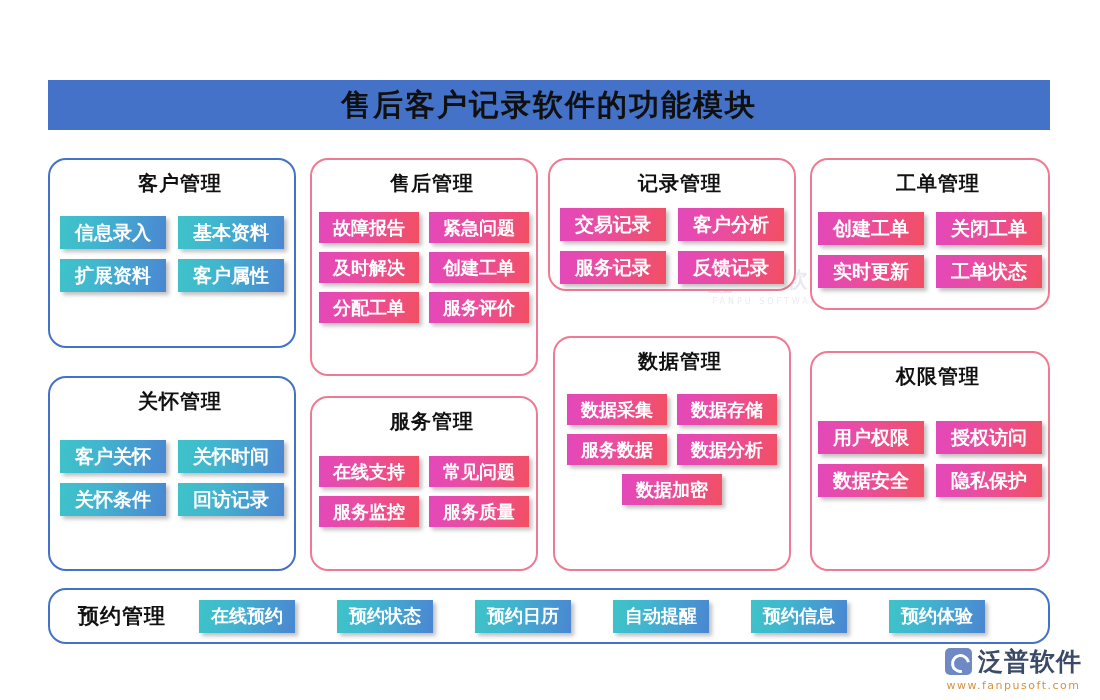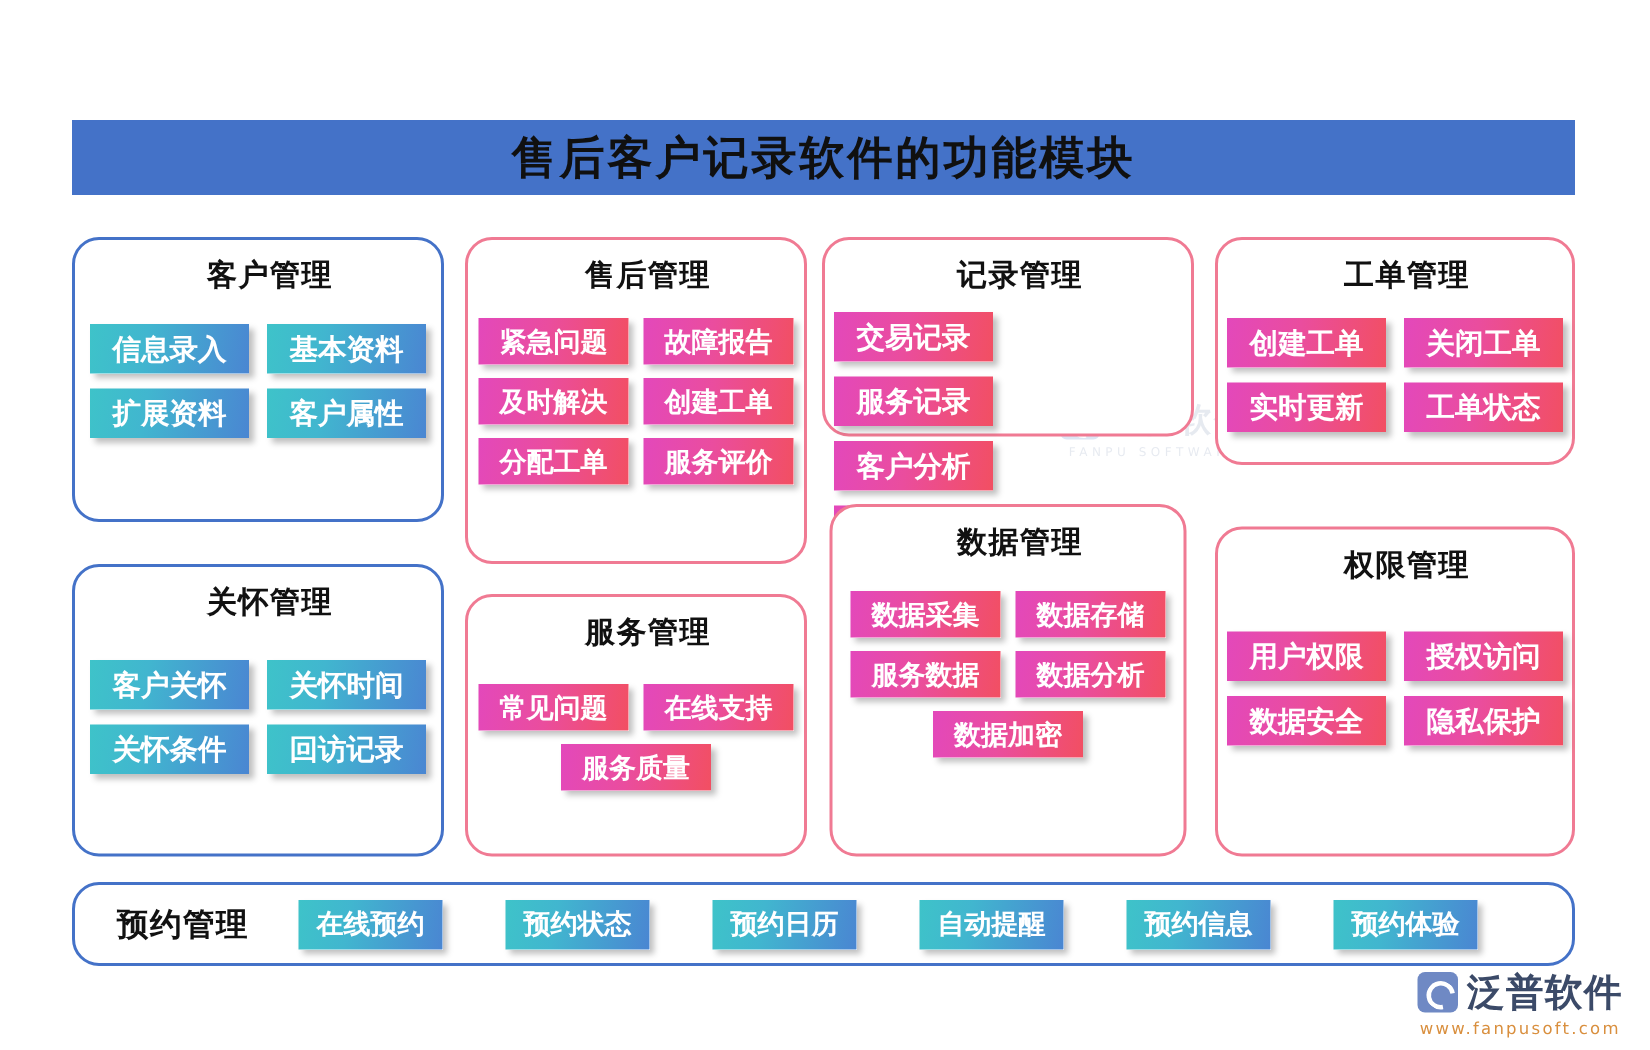--- a/index.html
+++ b/index.html
@@ -124,35 +124,35 @@
       <div class="chip teal lg">信息录入</div>
       <div class="chip teal lg">基本资料</div>
       <div class="chip teal lg">扩展资料</div>
       <div class="chip teal lg">客户属性</div>
     </div>
   </div>
 
   <div class="card pink" style="left:310px;top:158px;width:228px;height:218px;">
     <div class="card-title">售后管理</div>
     <div class="grid" style="top:52px;">
+      <div class="chip pink md">故障报告</div>
       <div class="chip pink md">紧急问题</div>
-      <div class="chip pink md">故障报告</div>
       <div class="chip pink md">及时解决</div>
       <div class="chip pink md">创建工单</div>
       <div class="chip pink md">分配工单</div>
       <div class="chip pink md">服务评价</div>
     </div>
   </div>
 
   <div class="card pink" style="left:548px;top:158px;width:248px;height:133px;">
     <div class="card-title">记录管理</div>
-    <div class="grid" style="top:48px;flex-direction:column;">
+    <div class="grid" style="top:48px;">
       <div class="chip pink lg">交易记录</div>
+      <div class="chip pink lg">客户分析</div>
       <div class="chip pink lg">服务记录</div>
-      <div class="chip pink lg">客户分析</div>
       <div class="chip pink lg">反馈记录</div>
     </div>
   </div>
 
   <div class="card pink" style="left:810px;top:158px;width:240px;height:152px;">
     <div class="card-title">工单管理</div>
     <div class="grid" style="top:52px;">
       <div class="chip pink lg">创建工单</div>
       <div class="chip pink lg">关闭工单</div>
       <div class="chip pink lg">实时更新</div>
@@ -166,22 +166,23 @@
       <div class="chip teal lg">客户关怀</div>
       <div class="chip teal lg">关怀时间</div>
       <div class="chip teal lg">关怀条件</div>
       <div class="chip teal lg">回访记录</div>
     </div>
   </div>
 
   <div class="card pink" style="left:310px;top:396px;width:228px;height:175px;">
     <div class="card-title">服务管理</div>
     <div class="grid" style="top:58px;">
+      <div class="chip pink md">在线支持</div>
       <div class="chip pink md">常见问题</div>
-      <div class="chip pink md">在线支持</div>
+      <div class="chip pink md">服务监控</div>
       <div class="chip pink md">服务质量</div>
     </div>
   </div>
 
   <div class="card pink" style="left:553px;top:336px;width:238px;height:235px;">
     <div class="card-title">数据管理</div>
     <div class="grid" style="top:56px;">
       <div class="chip pink md">数据采集</div>
       <div class="chip pink md">数据存储</div>
       <div class="chip pink md">服务数据</div>

